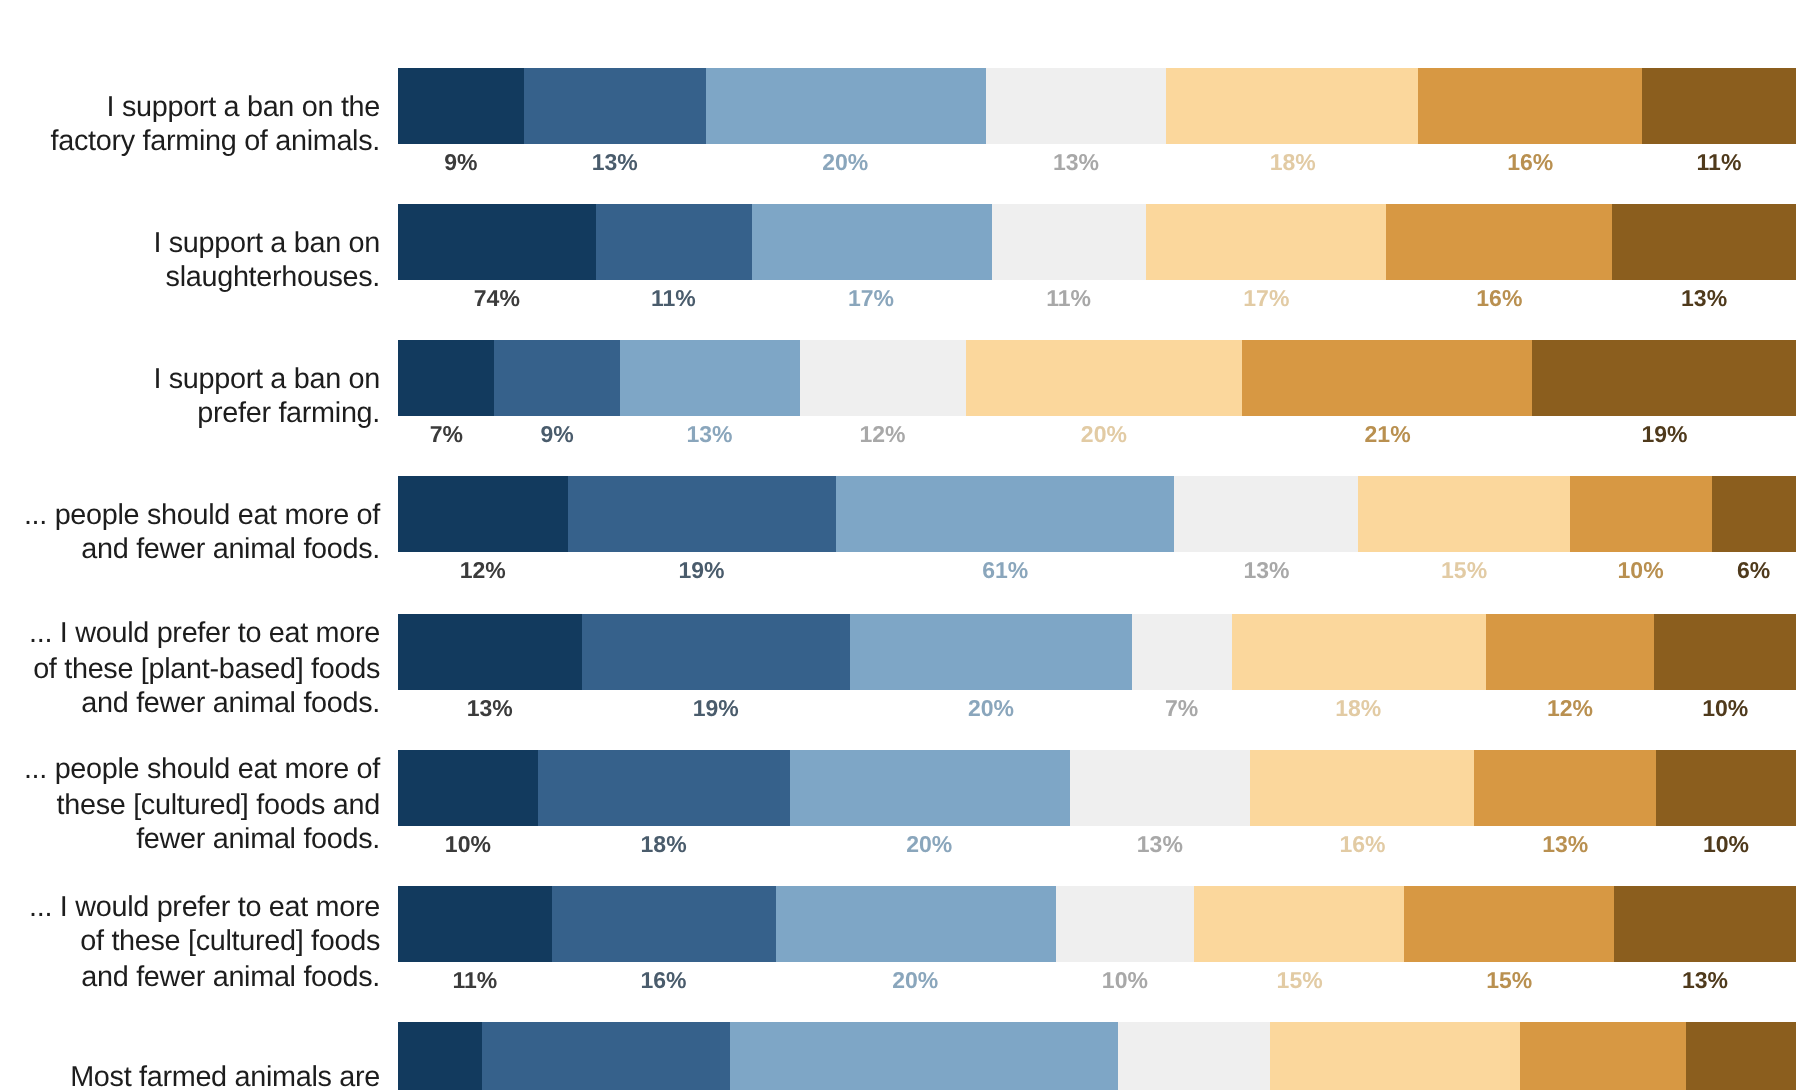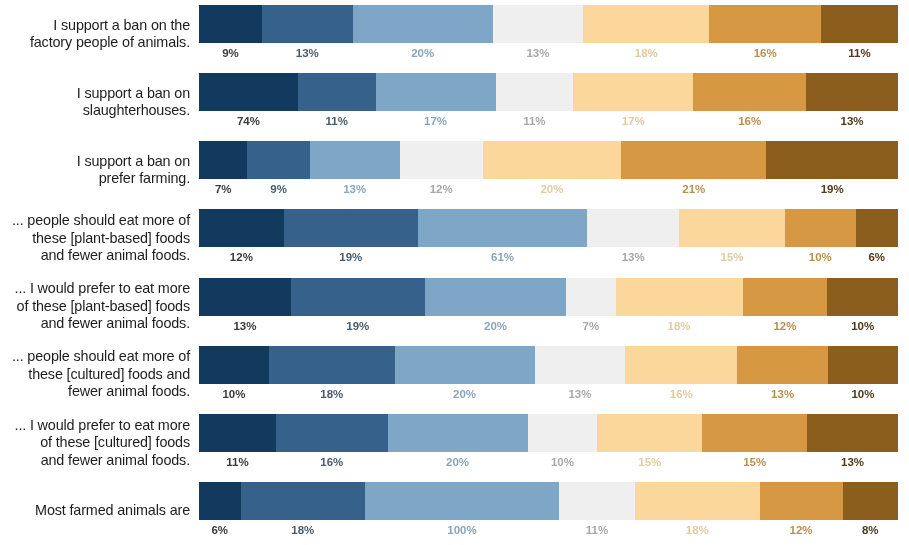--- a/index.html
+++ b/index.html
@@ -63,24 +63,24 @@
     text-align:center;
     white-space:nowrap;
     overflow:visible;
     font-weight:bold;
   }
 </style>
 </head>
 <body>
 
 <div id="chart">
-    <div class="row" style="height: 68.125px;">
+    <div class="row" style="height: 68.125px; margin-top: 29px;">
       <div class="row-label" style="height: 68.125px;">
         <div>I support a ban on the</div>
-        <div>factory people of animals.</div>
+        <div>factory farming of animals.</div>
       </div>
       <div class="row-plot">
         <div style="height: 5px;"></div>
         <div class="bar">
           <div class="seg" style="width: 9%; background: rgb(18, 58, 94);"></div>
           <div class="seg" style="width: 13%; background: rgb(54, 97, 139);"></div>
           <div class="seg" style="width: 20%; background: rgb(126, 166, 198);"></div>
           <div class="seg" style="width: 13%; background: rgb(239, 239, 239);"></div>
           <div class="seg" style="width: 18%; background: rgb(251, 215, 156);"></div>
           <div class="seg" style="width: 16%; background: rgb(215, 152, 67);"></div>
@@ -147,21 +147,20 @@
           <div class="val" style="width: 11.8812%; color: rgb(168, 168, 168);">12%</div>
           <div class="val" style="width: 19.802%; color: rgb(226, 203, 164);">20%</div>
           <div class="val" style="width: 20.7921%; color: rgb(185, 144, 80);">21%</div>
           <div class="val" style="width: 18.8119%; color: rgb(79, 58, 28);">19%</div>
         </div>
       </div>
     </div>
     <div class="row" style="height: 68.125px;">
       <div class="row-label" style="height: 68.125px;">
         <div>... people should eat more of</div>
-        <div>these [plant-based] foods</div>
         <div>and fewer animal foods.</div>
       </div>
       <div class="row-plot">
         <div style="height: 5px;"></div>
         <div class="bar">
           <div class="seg" style="width: 12.1212%; background: rgb(18, 58, 94);"></div>
           <div class="seg" style="width: 19.1919%; background: rgb(54, 97, 139);"></div>
           <div class="seg" style="width: 24.2424%; background: rgb(126, 166, 198);"></div>
           <div class="seg" style="width: 13.1313%; background: rgb(239, 239, 239);"></div>
           <div class="seg" style="width: 15.1515%; background: rgb(251, 215, 156);"></div>

